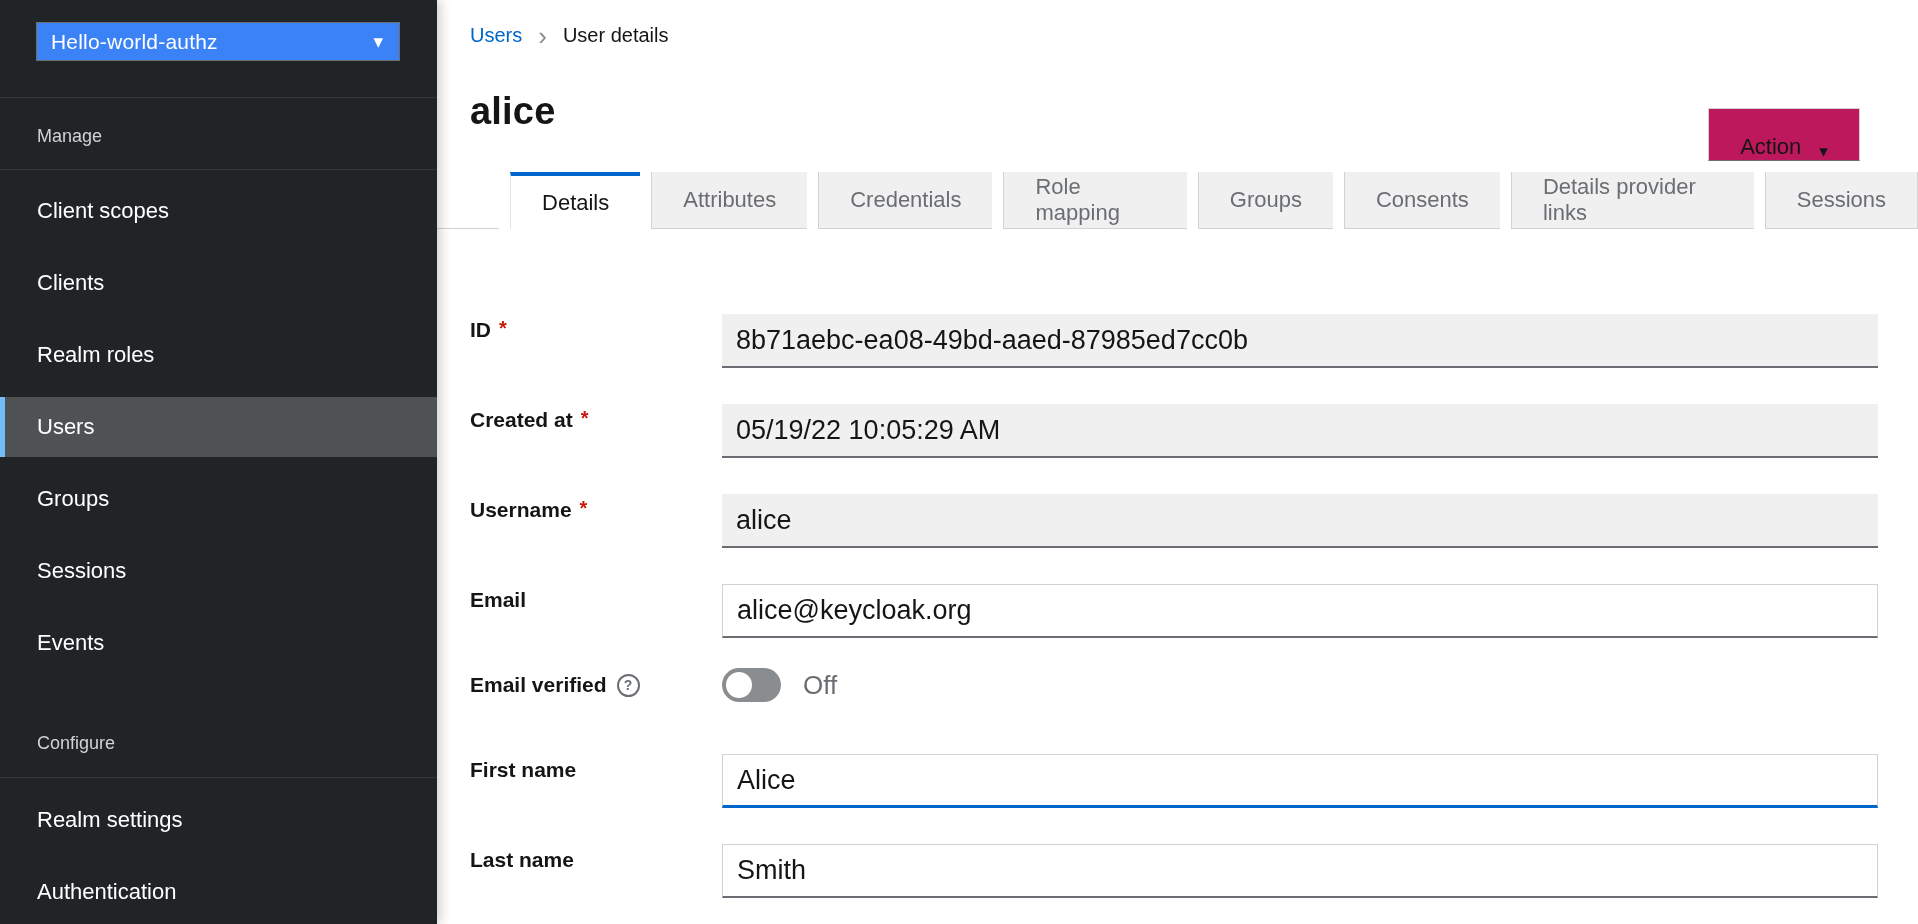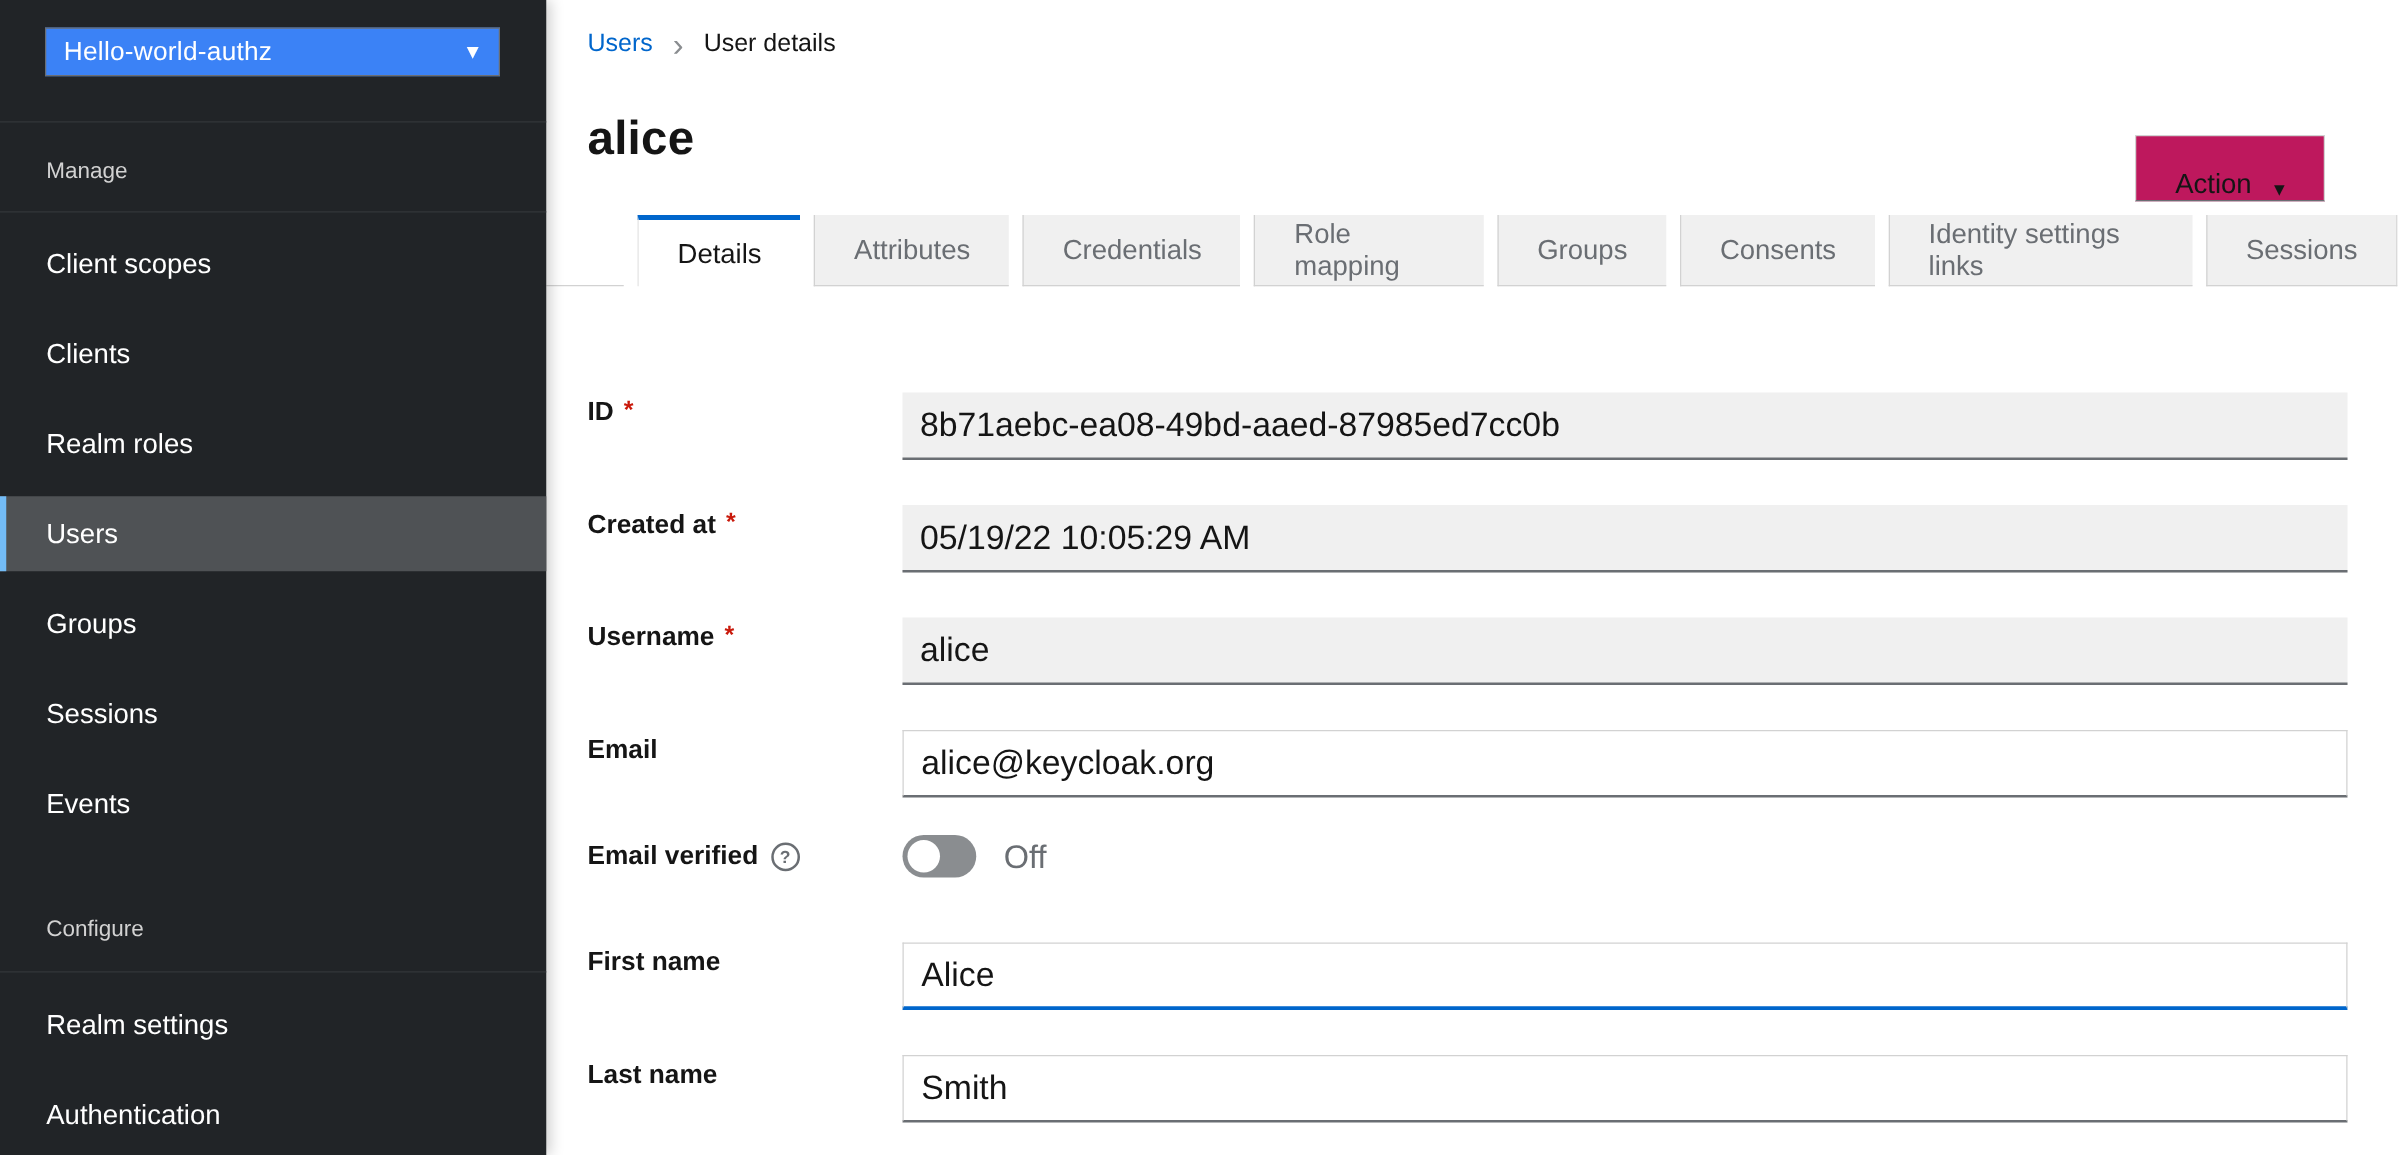--- a/index.html
+++ b/index.html
@@ -147,21 +147,21 @@
       <div class="tab">
           <span>Role mapping</span>
         </div>
       <div class="tab">
           <span>Groups</span>
         </div>
       <div class="tab">
           <span>Consents</span>
         </div>
       <div class="tab">
-          <span>Identity settings links</span>
+          <span>Details provider links</span>
         </div>
       <div class="tab last">
           <span>Sessions</span>
         </div>
       <div class="tab-fill"></div>
     </div>
 
     <form class="form">
 
       <div class="frow">

